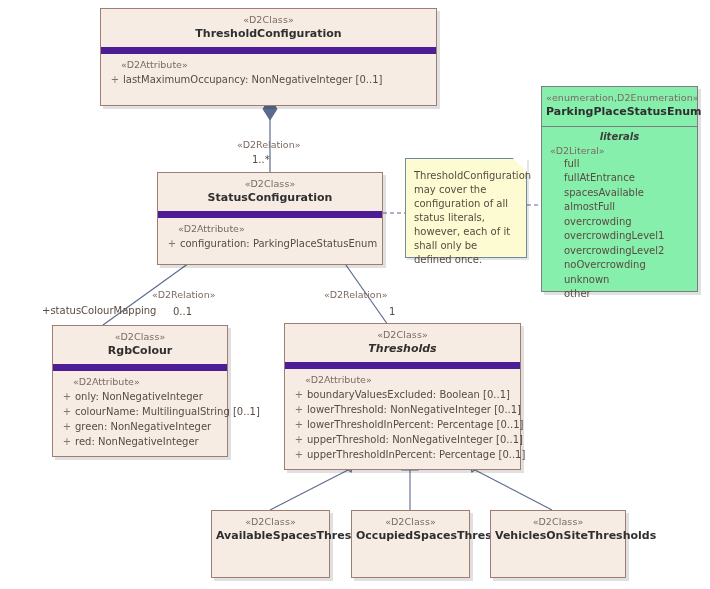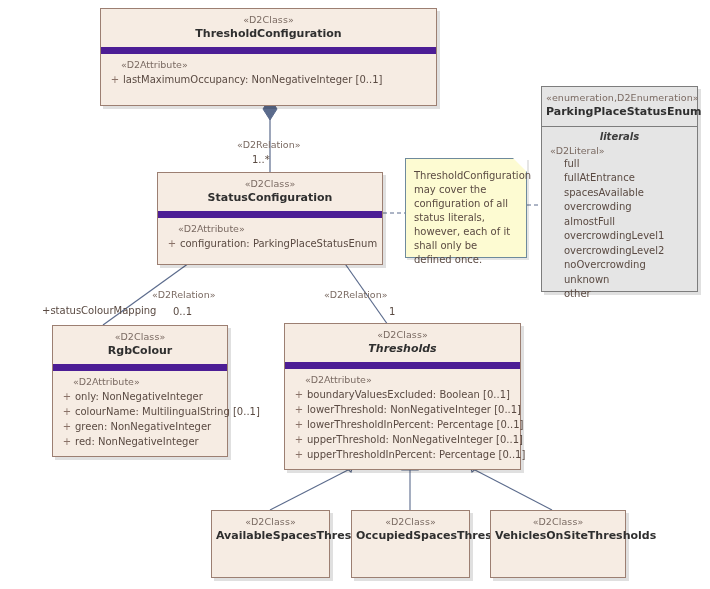--- a/index.html
+++ b/index.html
@@ -79,21 +79,21 @@
     display: inline-block;
     width: 16px;
     text-align: center;
     color: #8a7268;
   }
 
   
   .uml-enum {
     position: absolute;
     box-sizing: border-box;
-    background: #e5e5e5;
+    background: #86efac;
     border: 1px solid #7d7d7d;
     box-shadow: 3px 3px 0 rgba(0,0,0,0.12);
   }
   .uml-enum .hdr {
     padding: 5px 4px 6px 4px;
     text-align: center;
     line-height: 1.3;
     border-bottom: 1px solid #7d7d7d;
   }
   .uml-enum .lit-title {
@@ -297,22 +297,22 @@
     <div class="hdr">
       <span class="stereo">«enumeration,D2Enumeration»</span>
       <span class="cname">ParkingPlaceStatusEnum</span>
     </div>
     <div class="lit-title">literals</div>
     <div class="lit-stereo">«D2Literal»</div>
     <div>
       <div class="lit">full</div>
       <div class="lit">fullAtEntrance</div>
       <div class="lit">spacesAvailable</div>
+      <div class="lit">almostFull</div>
       <div class="lit">overcrowding</div>
-      <div class="lit">almostFull</div>
       <div class="lit">overcrowdingLevel1</div>
       <div class="lit">overcrowdingLevel2</div>
       <div class="lit">noOvercrowding</div>
       <div class="lit">unknown</div>
       <div class="lit">other</div>
     </div>
   </div>
 
   <div class="uml-note" style="left:405px; top:158px; width:122px; height:100px;">
     <div class="foldline"></div>

